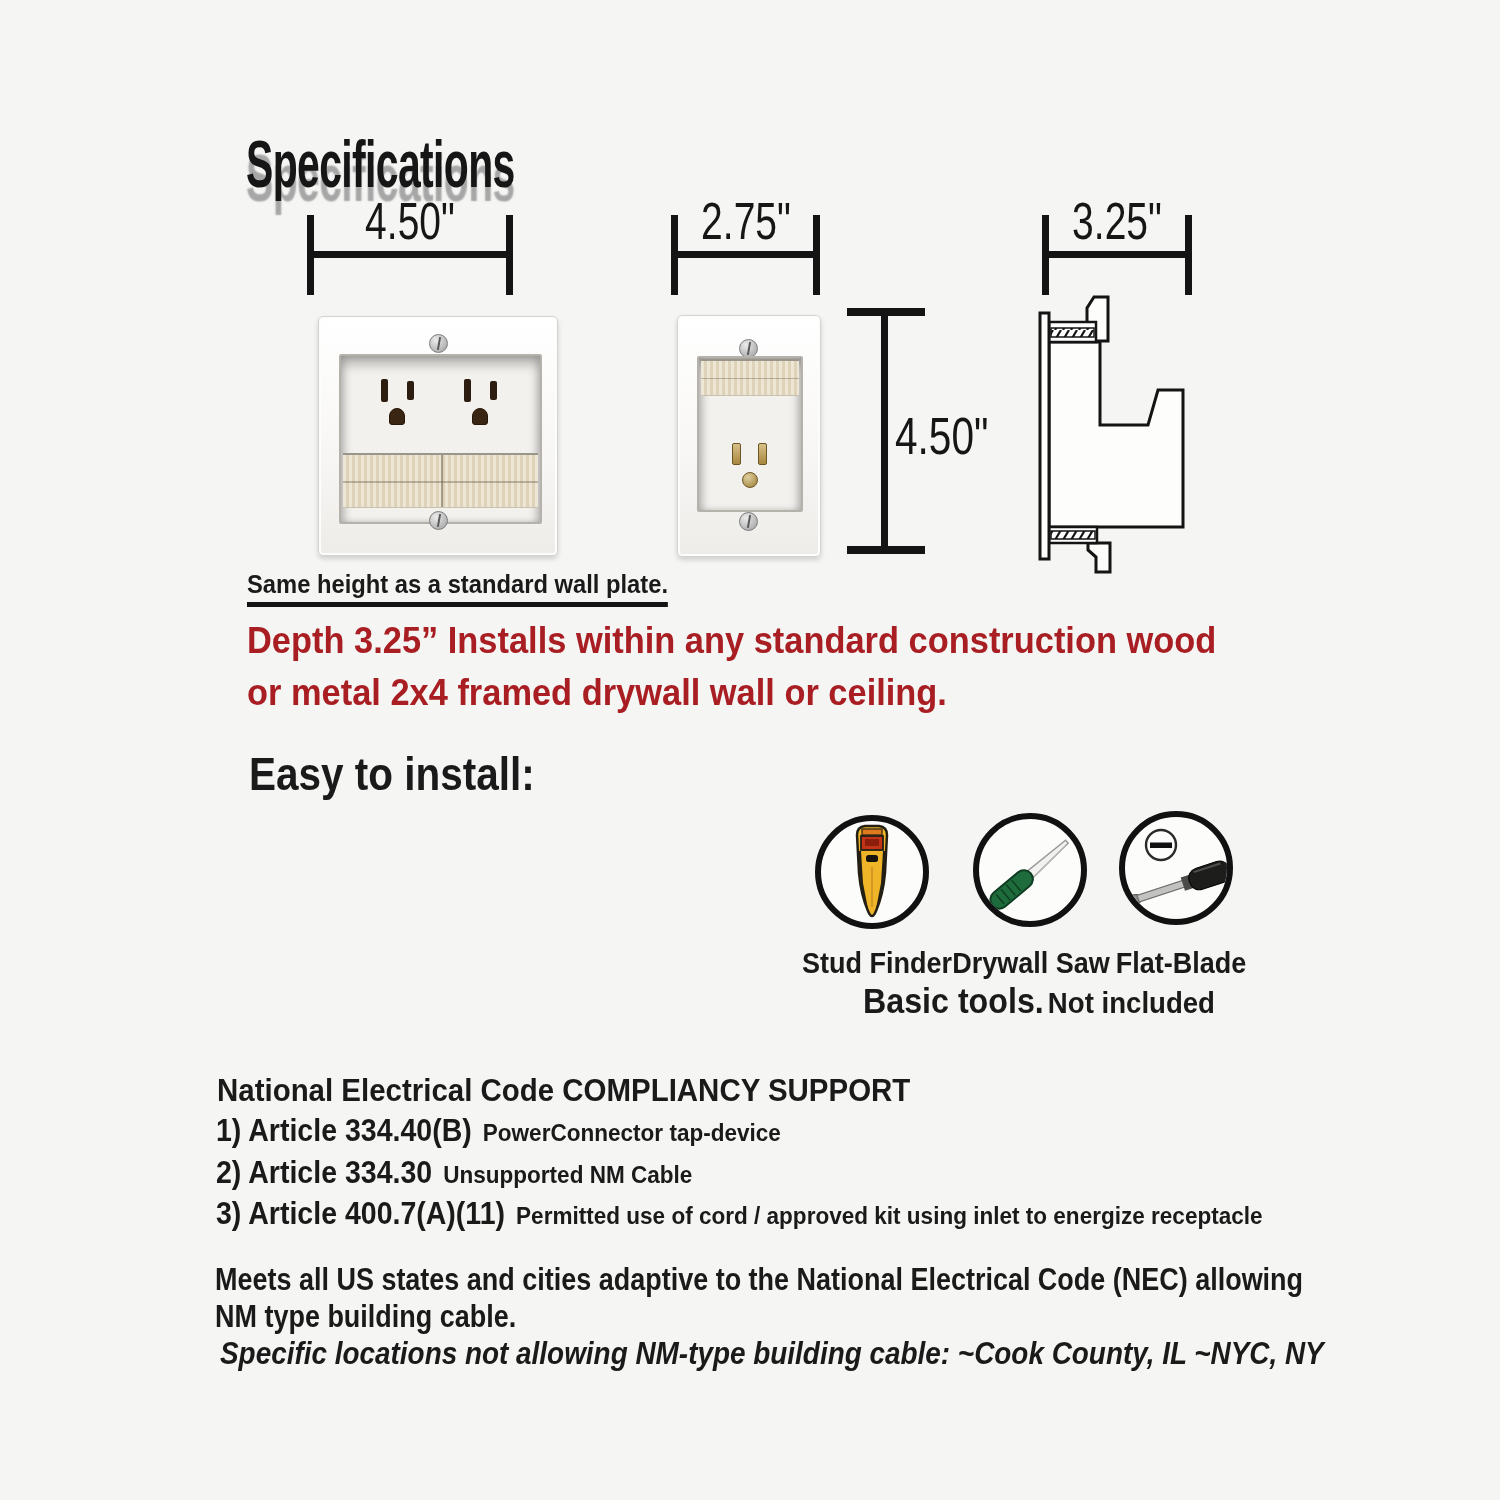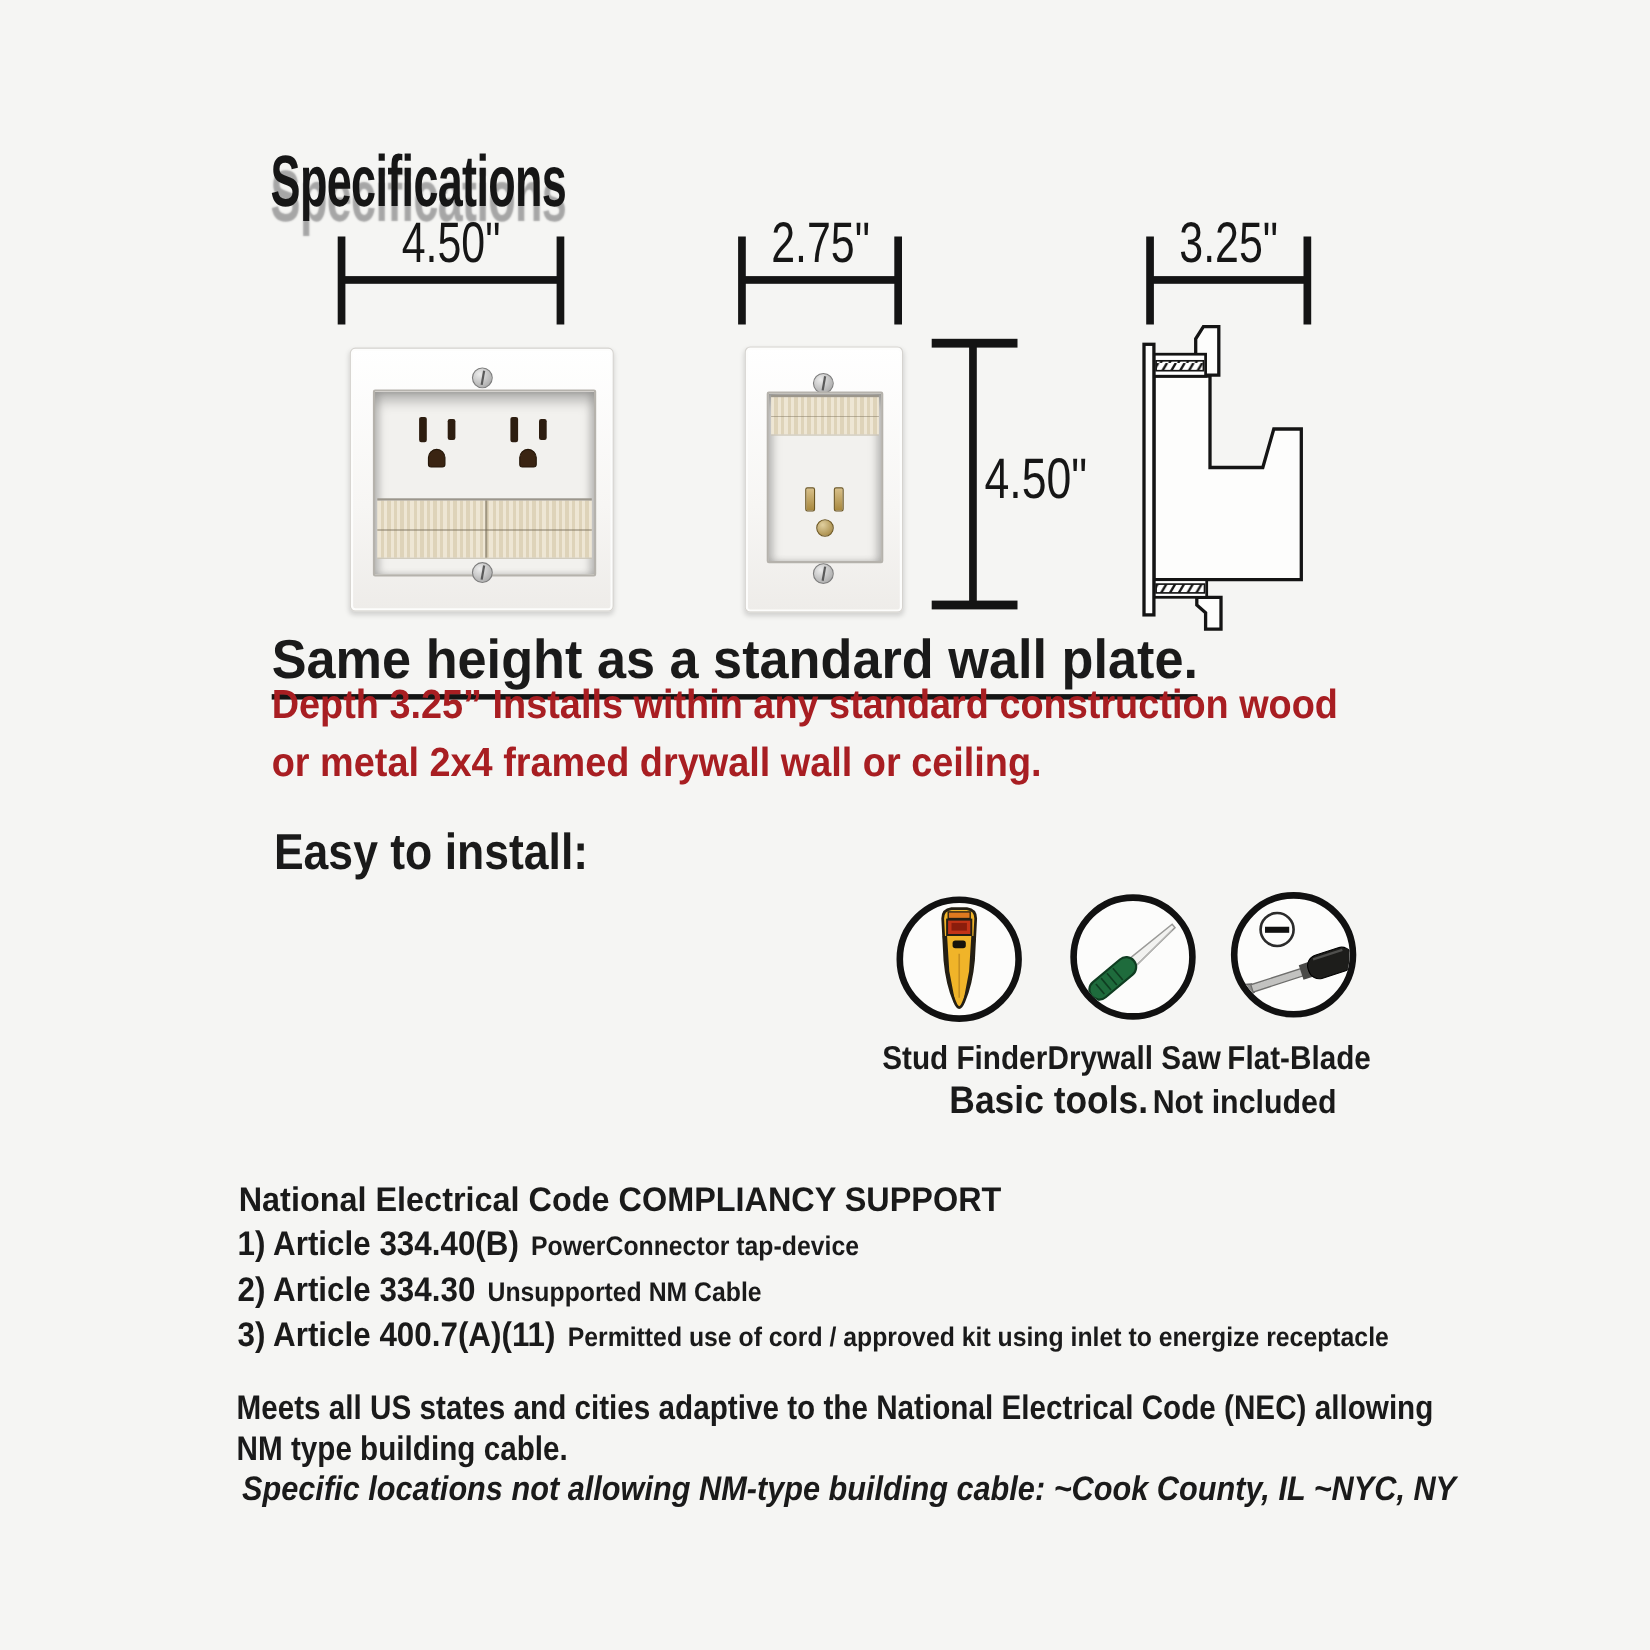--- a/index.html
+++ b/index.html
@@ -66,21 +66,21 @@
     background:radial-gradient(circle at 35% 30%,#ececec,#9c9c9c);
     border:1px solid #7d7d7d;
   }
   .screw:after{
     content:'';position:absolute;left:50%;top:2px;bottom:2px;width:2px;background:#5a5a5a;
     transform:translateX(-50%) rotate(10deg);
   }
   
   .sideview{left:1030px;top:290px;}
   
-  .same-height{left:247px;top:570px;font-size:50px;font-weight:bold;}
+  .same-height{left:247px;top:570px;font-size:25px;font-weight:bold;}
   .same-height .u{display:inline-block;border-bottom:5px solid #141414;padding-bottom:3px;transform:scaleX(.95);transform-origin:0 0;white-space:nowrap;}
   .redline{left:247px;font-size:37px;font-weight:bold;color:#a81e22;transform:scaleX(.93);transform-origin:0 0;white-space:nowrap;}
   .easy{left:249px;top:747px;font-size:46px;font-weight:bold;transform:scaleX(.88);transform-origin:0 0;white-space:nowrap;}
   .steps{left:247px;top:796px;font-size:33px;font-weight:bold;line-height:45.5px;}
   .steps div{transform:scaleX(.86);transform-origin:0 0;white-space:nowrap;}
   
   .tool{
     position:absolute;width:114px;height:114px;border-radius:50%;
     border:6px solid #111;background:#fcfcfb;box-sizing:border-box;overflow:hidden;
   }

